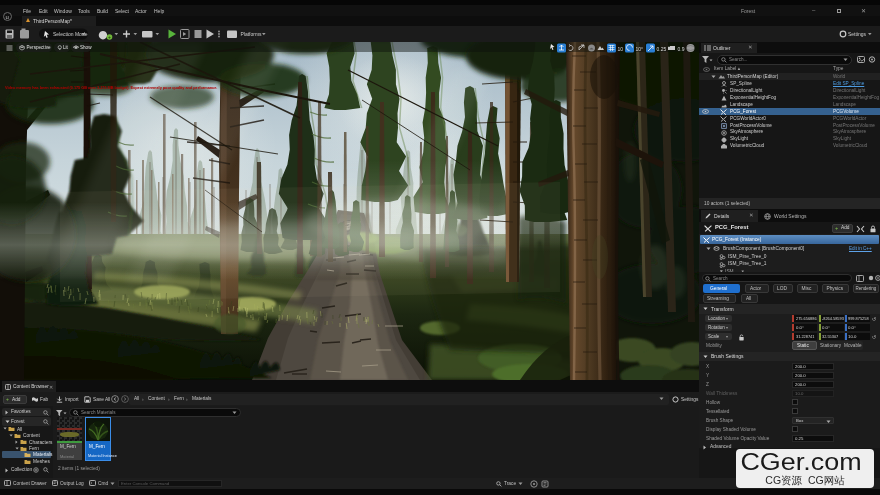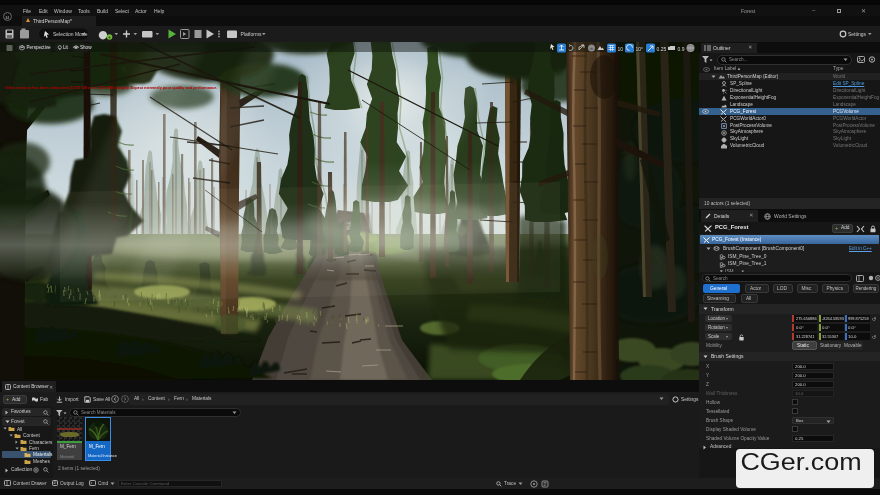--- a/index.html
+++ b/index.html
@@ -1178,14 +1178,15 @@
       <circle cx="4" cy="4" r="3.2" fill="none" stroke="#9a9a9a" stroke-width="0.9"></circle>
       <circle cx="4" cy="4" r="1" fill="#9a9a9a"></circle>
     </svg>
 <svg class="abs" style="left:541px;top:479.5px;" width="8" height="8" viewBox="0 0 8 8">
       <rect x="1" y="1" width="6" height="6" rx="1" fill="none" stroke="#9a9a9a" stroke-width="0.9"></rect>
       <path d="M2.5 2.5 h3 M2.5 4 h3 M2.5 5.5 h2" stroke="#9a9a9a" stroke-width="0.7"></path>
     </svg>
 
 <div class="abs" style="left:736px;top:449px;width:138px;height:39px;background:#efefef;border-radius:4px;z-index:50;"></div>
 <div class="abs" style="left:732px;top:448.5px;width:138px;text-align:center;color:#1a1a1a;font-size:23px;letter-spacing:0px;transform:scaleX(1.17);transform-origin:50% 50%;z-index:51;">CGer.com</div>
+<div class="abs" style="left:736px;top:473.5px;width:138px;text-align:center;color:#2a2a2a;font-size:10.5px;z-index:51;">CG资源&nbsp; CG网站</div>
 
 </div>
 
 </body></html>

